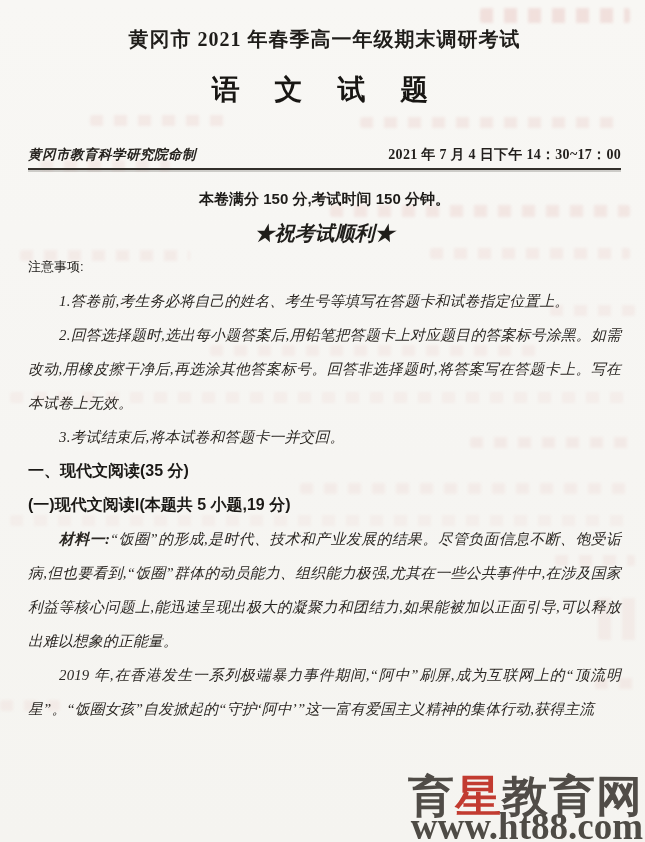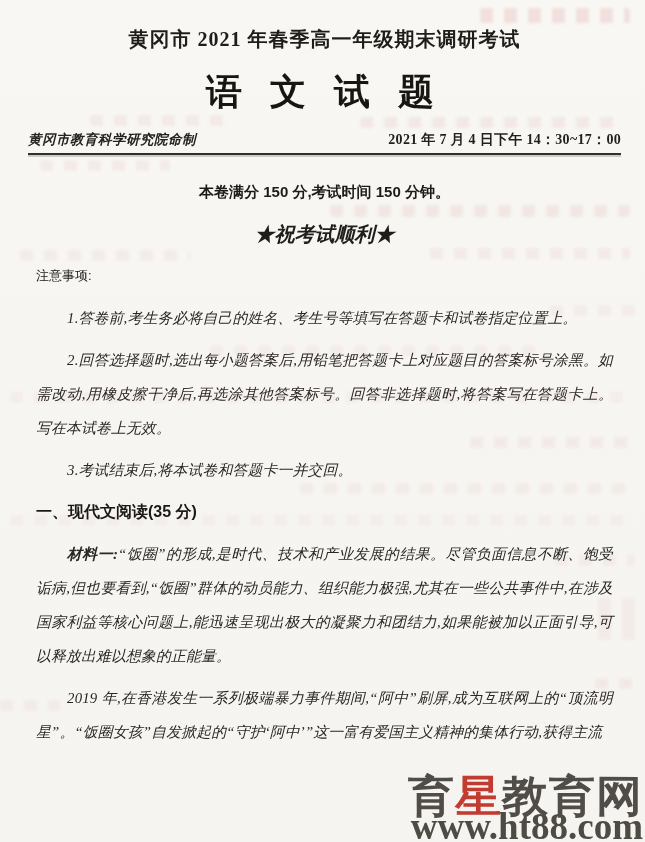--- a/index.html
+++ b/index.html
@@ -16,26 +16,26 @@
   
   .header{padding:26px 24px 0 28px;position:relative;z-index:2;}
   .title{
     margin:0;text-align:center;
     font-size:20px;line-height:26px;font-weight:700;
     letter-spacing:1px;color:#1f1d1a;
     font-family:"Liberation Serif",serif;
   }
   .subtitle{
     margin:20px 0 0 0;text-align:center;
-    font-size:36px;line-height:40px;font-weight:700;
+    font-size:28px;line-height:40px;font-weight:700;
     letter-spacing:9px;color:#181613;
-    font-family:Liberation Sans, sans-serif;
+    font-family:Liberation Mono, monospace;
   }
   .meta-row{
-    margin-top:19px;
+    margin-top:34px;
     display:flex;justify-content:space-between;align-items:flex-end;gap:12px;
   }
   .issuer{
     font-size:13.5px;font-weight:700;font-style:italic;
     letter-spacing:.5px;color:#26231f;
   }
   .session{
     font-size:14px;font-weight:700;
     letter-spacing:.3px;color:#221f1c;
   }
@@ -43,21 +43,21 @@
     margin-top:4px;height:0;
     border-bottom:2.5px solid #33302b;
     box-shadow:0 2px 0 rgba(60,55,50,.22);
   }
   
   .main{
     position:relative;z-index:2;
     padding:12px 24px 0 28px;
     font-size:14.8px;line-height:34px;
   }
-  .main p{margin:8px;}
+  .main p{margin:0;}
   .center{text-align:center;}
   .bold-line{font-weight:700;font-style:normal;font-family:"Liberation Sans",sans-serif;font-size:15px;color:#1d1b18;}
   .wish{font-weight:700;font-style:italic;font-size:20px;color:#201e1b;font-family:"Liberation Serif",serif;}
   .notices-heading{font-weight:400;font-family:"Liberation Sans",sans-serif;font-size:13px;color:#1d1b18;}
   .section-heading{font-weight:700;font-family:"Liberation Sans",sans-serif;font-size:16px;color:#1b1916;}
   .body-text{
     font-style:italic;
     font-family:Liberation Serif, serif;
     text-align:justify;
     text-indent:2.1em;
@@ -134,20 +134,21 @@
   <div class="main">
     <p class="center bold-line">本卷满分 150 分,考试时间 150 分钟。</p>
     <p class="center wish">★祝考试顺利★</p>
 
     <p class="notices-heading">注意事项:</p>
     <p class="body-text">1.答卷前,考生务必将自己的姓名、考生号等填写在答题卡和试卷指定位置上。</p>
     <p class="body-text">2.回答选择题时,选出每小题答案后,用铅笔把答题卡上对应题目的答案标号涂黑。如需改动,用橡皮擦干净后,再选涂其他答案标号。回答非选择题时,将答案写在答题卡上。写在本试卷上无效。</p>
     <p class="body-text">3.考试结束后,将本试卷和答题卡一并交回。</p>
 
     <p class="section-heading">一、现代文阅读(35 分)</p>
+    <p class="section-heading">(一)现代文阅读Ⅰ(本题共 5 小题,19 分)</p>
 
     <p class="body-text"><span class="lead">材料一:</span><span>“饭圈”的形成,是时代、技术和产业发展的结果。尽管负面信息不断、饱受诟病,但也要看到,“饭圈”群体的动员能力、组织能力极强,尤其在一些公共事件中,在涉及国家利益等核心问题上,能迅速呈现出极大的凝聚力和团结力,如果能被加以正面引导,可以释放出难以想象的正能量。</span></p>
     <p class="body-text">2019 年,在香港发生一系列极端暴力事件期间,“阿中”刷屏,成为互联网上的“顶流明星”。“饭圈女孩”自发掀起的“守护‘阿中’”这一富有爱国主义精神的集体行动,获得主流</p>
   </div>
 
   <div class="watermark">
     <div class="wm-brand"><span>育</span><span class="wm-red">星</span><span>教育网</span></div>
     <div class="wm-url">www.ht88.com</div>
   </div>
 

